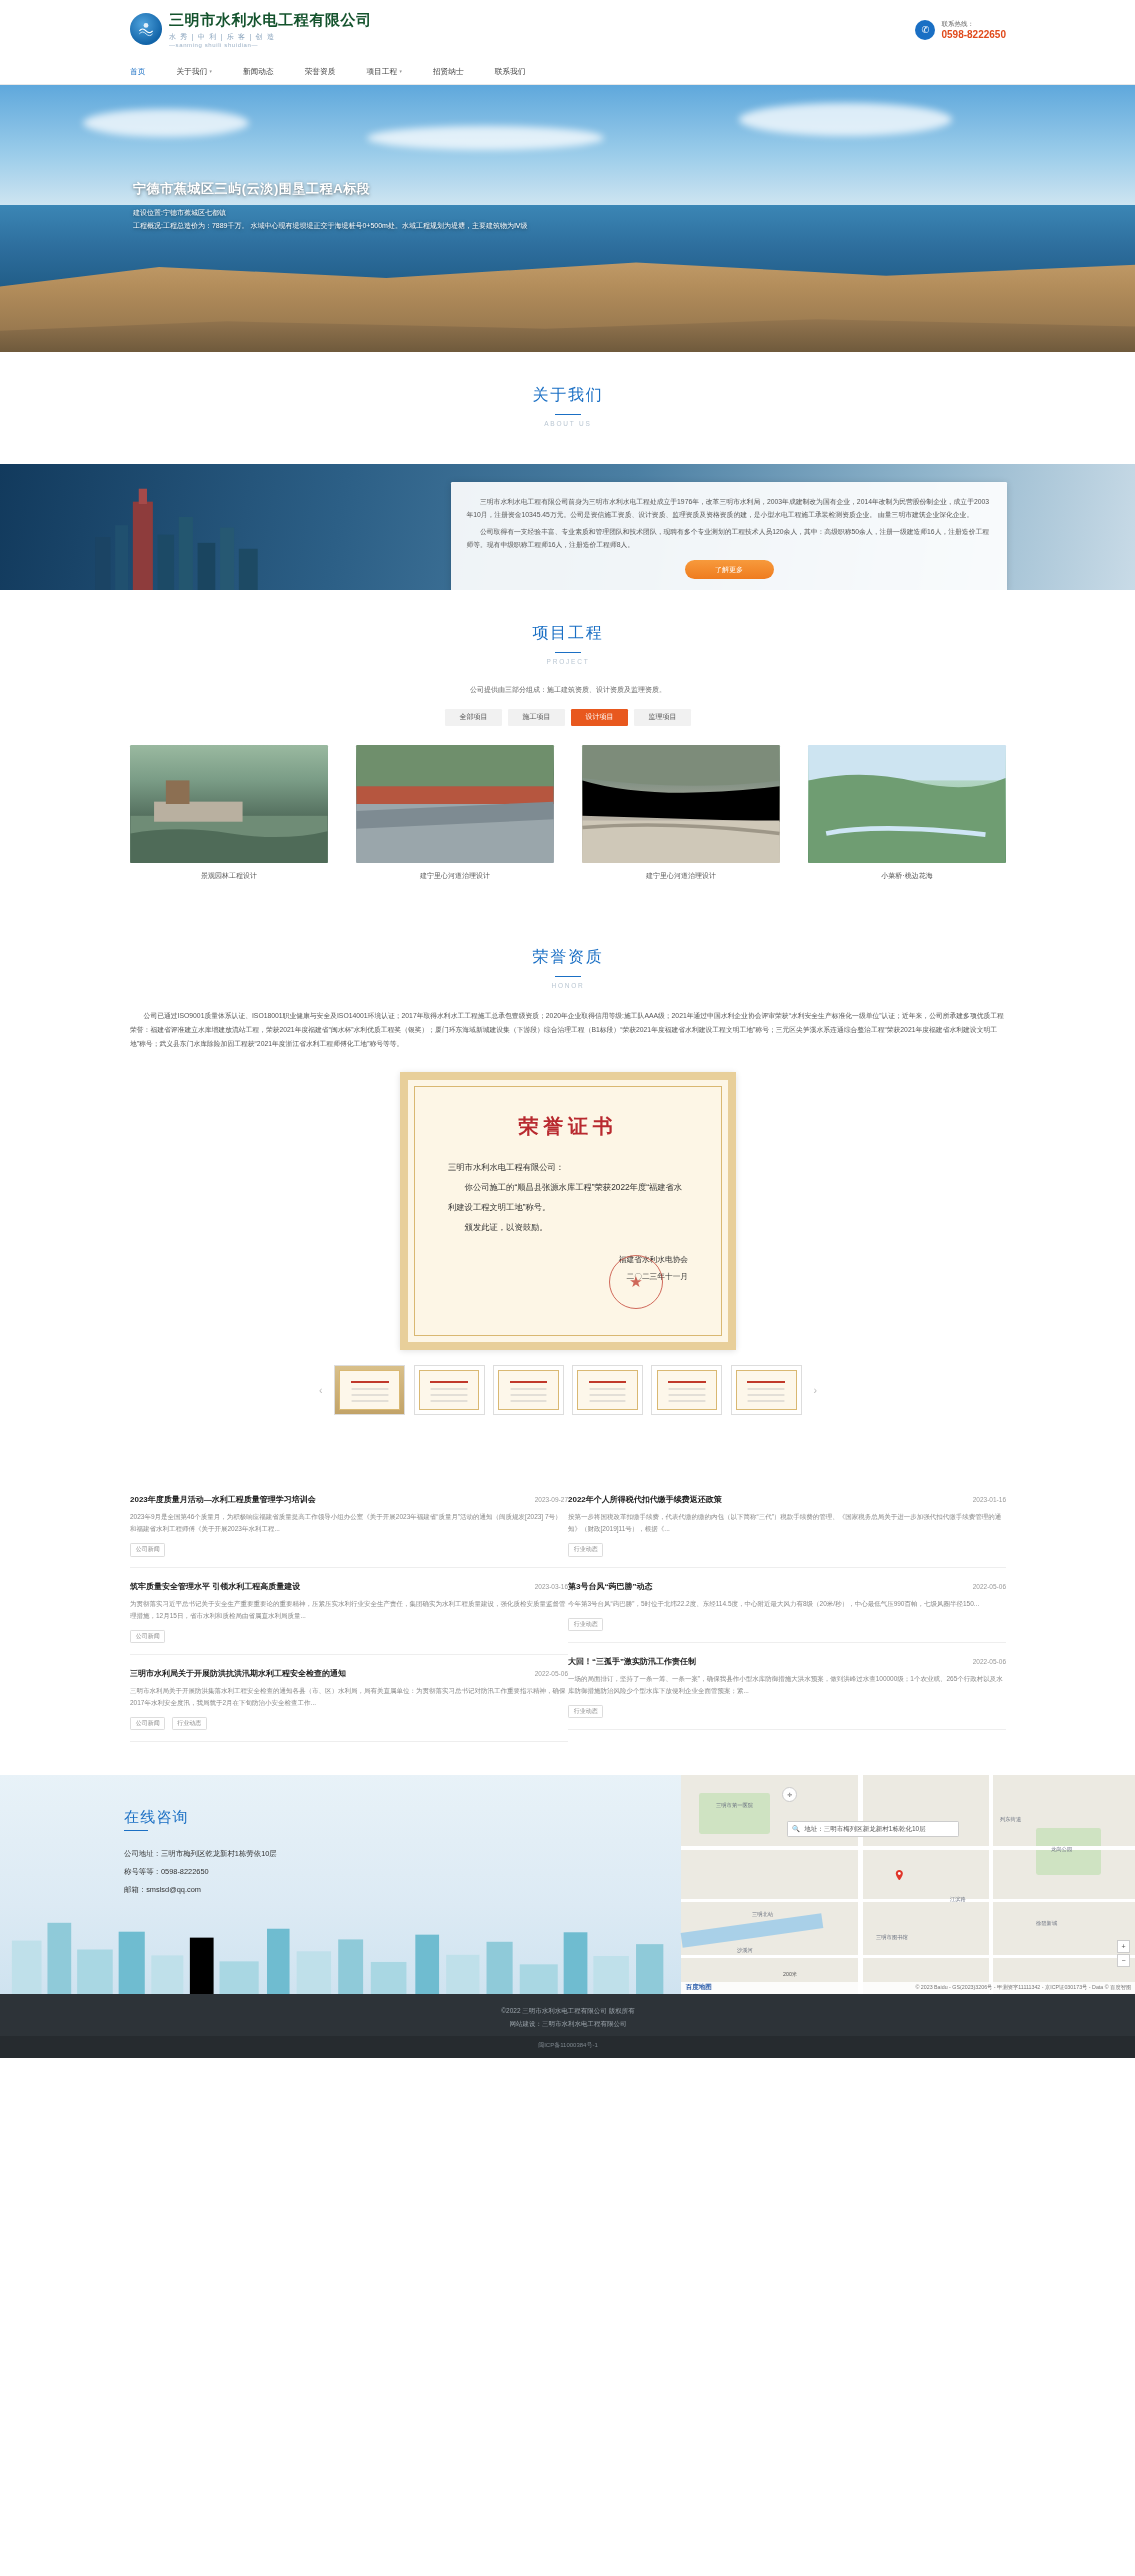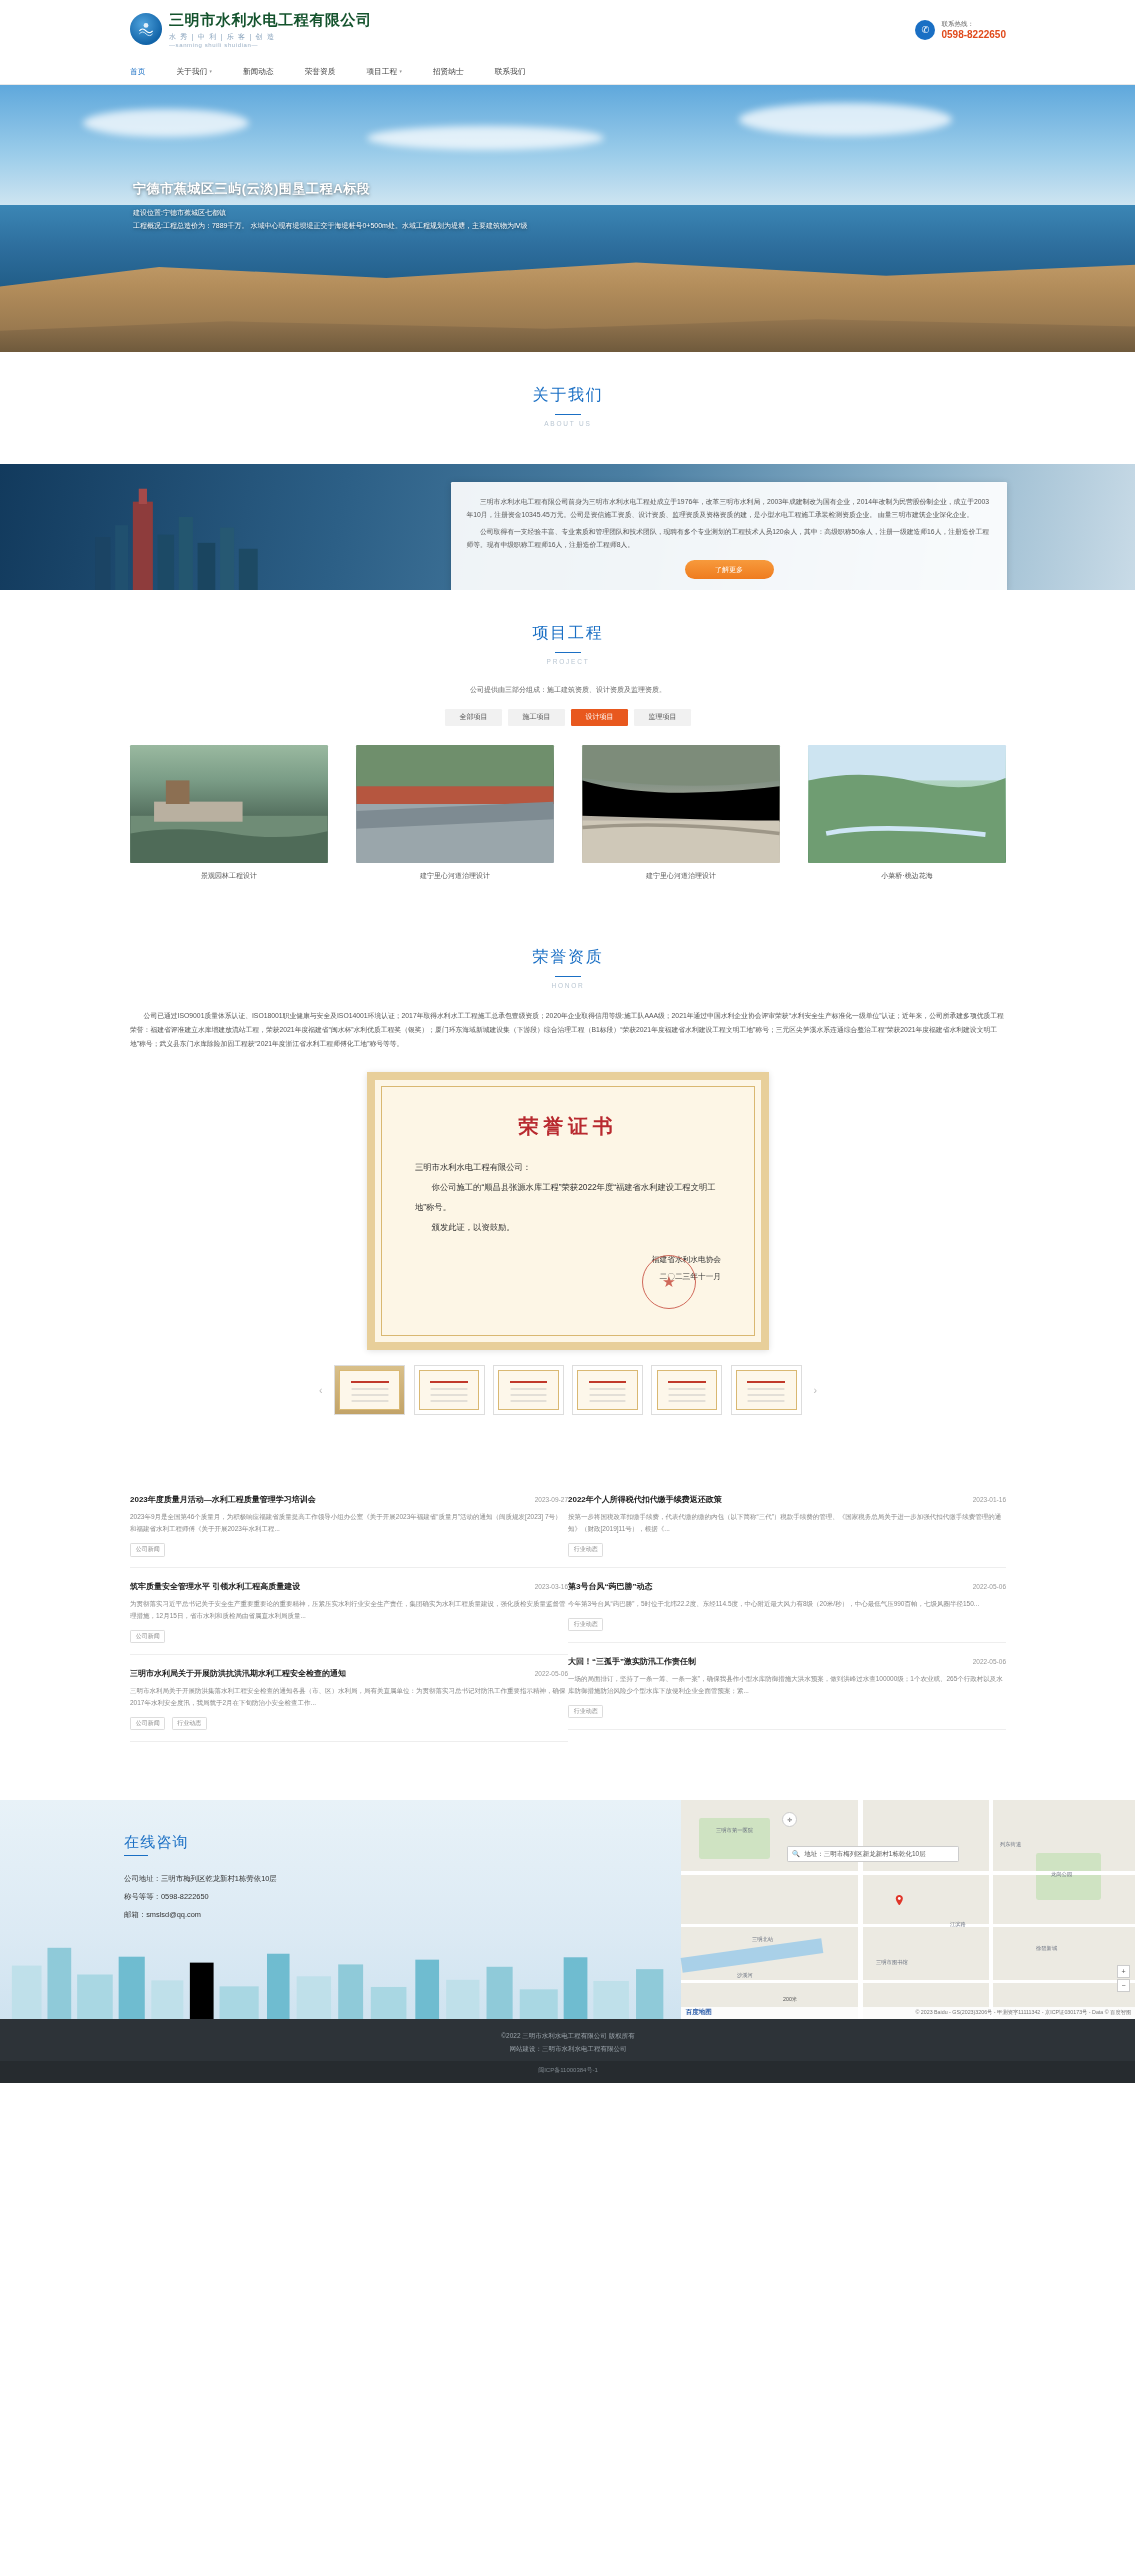--- a/index.html
+++ b/index.html
@@ -128,21 +128,21 @@
 
   .ph1 { background: linear-gradient(#9ab9a0 0%, #7a9c86 30%, #55705f 60%, #6b8472 100%); }
   .ph2 { background: linear-gradient(#8ea98f 0%, #5d7f63 25%, #8c9aa2 55%, #a8b2b8 100%); }
   .ph3 { background: linear-gradient(#9fb39b 0%, #7f8f82 30%, #b6b0a4 60%, #cfc7b8 100%); }
   .ph4 { background: linear-gradient(#cfe4f2 0%, #a9d0b6 40%, #78a87f 75%, #5b8c66 100%); }
 
   
   .honor-sec { background: #fff; }
   .honor-text { font-size: 6.8px; line-height: 14px; color: #555; text-indent: 2em; margin-bottom: 21px; }
   .cert-main {
-    width: 402px; height: 278px; margin: 0 auto; background: #fdf6e6;
+    width: 336px; height: 278px; margin: 0 auto; background: #fdf6e6;
     border: 8.3px solid #e8cf9a; position: relative; box-shadow: 0 1.2px 6px rgba(0,0,0,.12);
   }
   .cert-inner { position: absolute; inset: 6px; border: 1.2px solid #d9b872; padding: 18px 33px; }
   .cert-title { text-align: center; font-size: 20px; color: #b8292f; letter-spacing: 4.7px; font-weight: bold; margin: 8.3px 0 16.6px; }
   .cert-body { font-size: 8.3px; line-height: 20px; color: #333; }
   .cert-body .ind { text-indent: 2em; }
   .cert-sign { text-align: right; font-size: 7.7px; line-height: 16.6px; margin-top: 15.4px; color: #333; }
   .cert-stamp {
     position: absolute; right: 65px; bottom: 33px; width: 54px; height: 54px;
     border: 1.8px solid #c0392b; border-radius: 50%; color: #c0392b;
@@ -165,21 +165,21 @@
   .news-head { display: flex; justify-content: space-between; align-items: baseline; }
   .news-title { font-size: 8px; color: #222; font-weight: bold; cursor: pointer; }
   .news-date { font-size: 6.5px; color: #999; white-space: nowrap; }
   .news-desc { font-size: 6.5px; color: #888; line-height: 12px; margin: 6px 0 7px; }
   .news-tag {
     display: inline-block; font-size: 6px; color: #888; border: 0.6px solid #ddd;
     padding: 1.2px 4.7px; border-radius: 1.2px; margin-right: 3.5px;
   }
 
   
-  .contact-sec { display: flex; height: 219px; margin-top: 25px; }
+  .contact-sec { display: flex; height: 219px; }
   .contact-left {
     flex: 1; position: relative; overflow: hidden;
     background: linear-gradient(#e8f2f8 0%, #dceaf4 60%, #cfe3f0 100%);
   }
   .skyline { position: absolute; bottom: 0; left: 0; right: 0; height: 89px; }
   .contact-info { position: absolute; left: 124px; top: 33px; z-index: 4; }
   .contact-title { font-size: 15px; color: #1a6fc4; letter-spacing: 1.2px; margin-bottom: 3.5px; }
   .contact-rule { width: 24px; height: 1.2px; background: #1a6fc4; margin-bottom: 14px; }
   .contact-line { font-size: 7.4px; color: #333; line-height: 18px; }
   .contact-right { width: 455px; position: relative; background: #e9e5de; }

